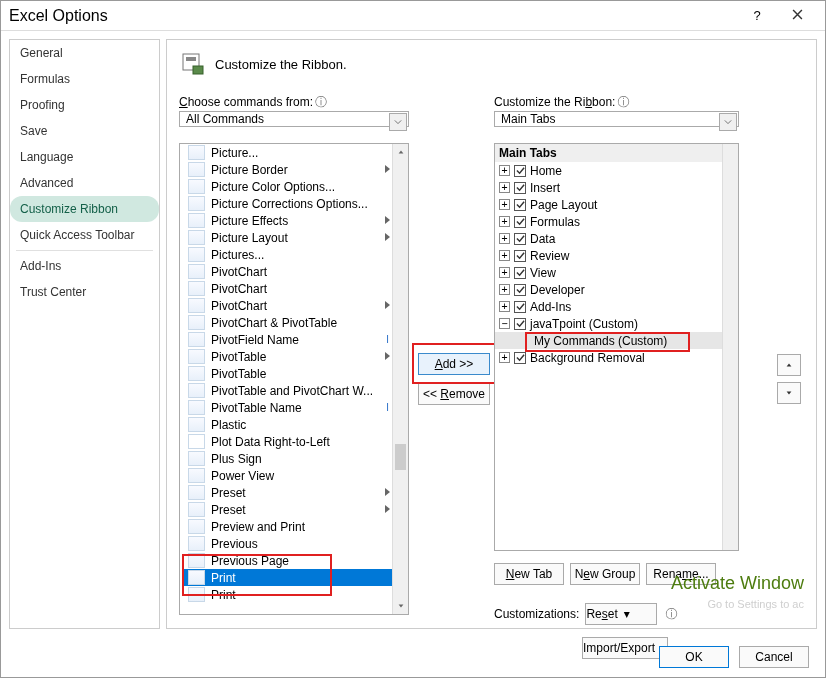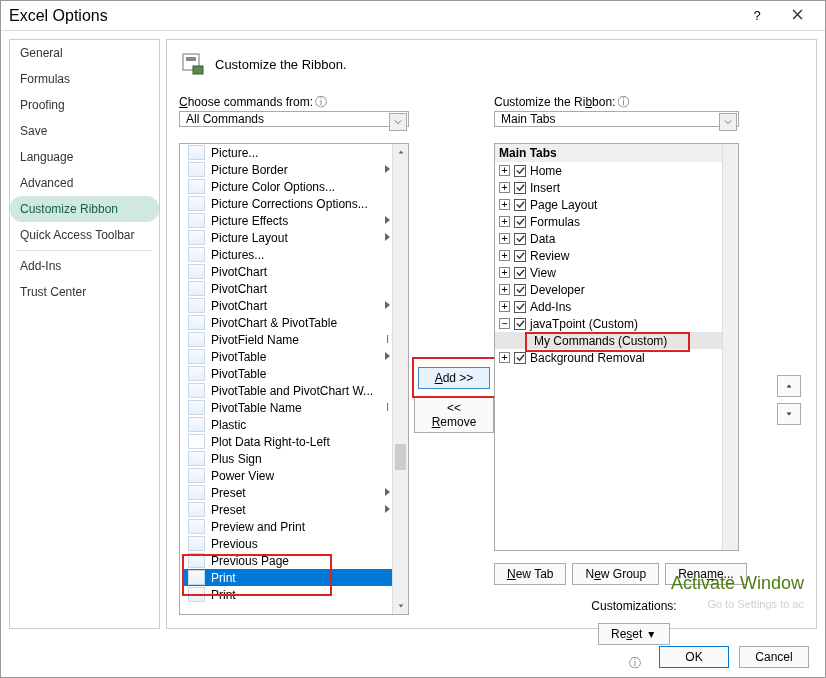--- a/index.html
+++ b/index.html
@@ -37,34 +37,34 @@
 .listbox .thumb{ position:absolute; left:2px; right:2px; top:300px; height:26px; background:#ccc;}
 .listbox .items{ position:absolute; left:4px; right:16px; top:0;}
 .litem { height: 17px; display:flex; align-items:center; padding-left:4px; white-space:nowrap; overflow:hidden; position:relative;}
 .litem .licon { width:17px; height:15px; border:1px solid #c8d8e8; background:linear-gradient(#f8faff,#e8f0fa); margin-right:6px; flex-shrink:0; position:relative;}
 .litem .licon.chk { background:#fff; }
 .litem .tri { position:absolute; right:2px; top:4px; width:0; height:0; border-top:4px solid transparent; border-bottom:4px solid transparent; border-left:5px solid #666;}
 .litem .ibeam{ position:absolute; right:3px; top:2px; font-size:11px; color:#3a7acc;}
 .litem.selected { background:#0078d7; color:#fff;}
 .litem.selected .txt{color:#fff;}
 .redbox { position:absolute; border:2px solid #e02020; pointer-events:none;}
-.btn { border:1px solid #aaa; background:#fafafa; padding:3px 12px; min-width:72px; text-align:center; margin:4px 0;}
+.btn { border:1px solid #aaa; background:#fafafa; padding:3px 0; min-width:72px; text-align:center; margin:4px 0;}
 .btn.highlight { border:1px solid #3a8acc; background:#e8f2fc;}
 .tree { width:245px; height:408px; border:1px solid #aaa; background:#fff; position:relative; overflow:hidden;}
 .tree .scroll-v{position:absolute; right:0;top:0;bottom:0;width:16px;background:#f0f0f0;border-left:1px solid #ddd;}
 .tree-title{ background:#efefef; padding:2px 4px; font-weight:bold;}
 .tnode{ height:17px; display:flex; align-items:center; padding-left:4px;}
 .tnode .exp{ width:11px; height:11px; border:1px solid #888; margin-right:4px; display:flex; align-items:center; justify-content:center; font-size:10px; line-height:9px; font-family:monospace; cursor:default;}
 .tnode .cb{ width:12px; height:12px; border:1px solid #555; margin-right:4px; display:flex; align-items:center; justify-content:center;}
 .tnode .cb svg{width:9px;height:9px;}
 .tnode.indent1{ padding-left:24px;}
 .tnode.selected{ background:#e6e6e6;}
 .belowtree{ margin-top:8px; display:flex; gap:6px;}
 .belowtree .btn{ min-width:70px;}
-.customrow{ margin-top:10px; display:flex; align-items:center; gap:6px;flex-direction:column;}
+.customrow{ margin-top:10px; display:flex; align-items:center; gap:6px;}
 .btn.split{ display:inline-flex; align-items:center;}
 .btn.split .sa{margin-left:6px;}
 .arrowbtn{ width:24px; height:22px; border:1px solid #aaa; background:#fafafa; display:flex;align-items:center;justify-content:center;}
 .arrowbtn svg{width:8px;height:8px;}
 .footer{ position:absolute; bottom:0; left:0; right:0; height:40px; border-top:0px; display:flex; align-items:center; justify-content:flex-end; padding-right:16px; gap:10px;}
 .footer .btn{ min-width:70px;}
 .footer .btn.ok{ border:1px solid #0078d7;}
 .watermark{ position:absolute; right:12px; bottom:34px; color:#4d7c0f; font-size:18px;}
 .watermark2{ position:absolute; right:12px; bottom:18px; color:#cfcfcf; font-size:11px;}
 </style>

